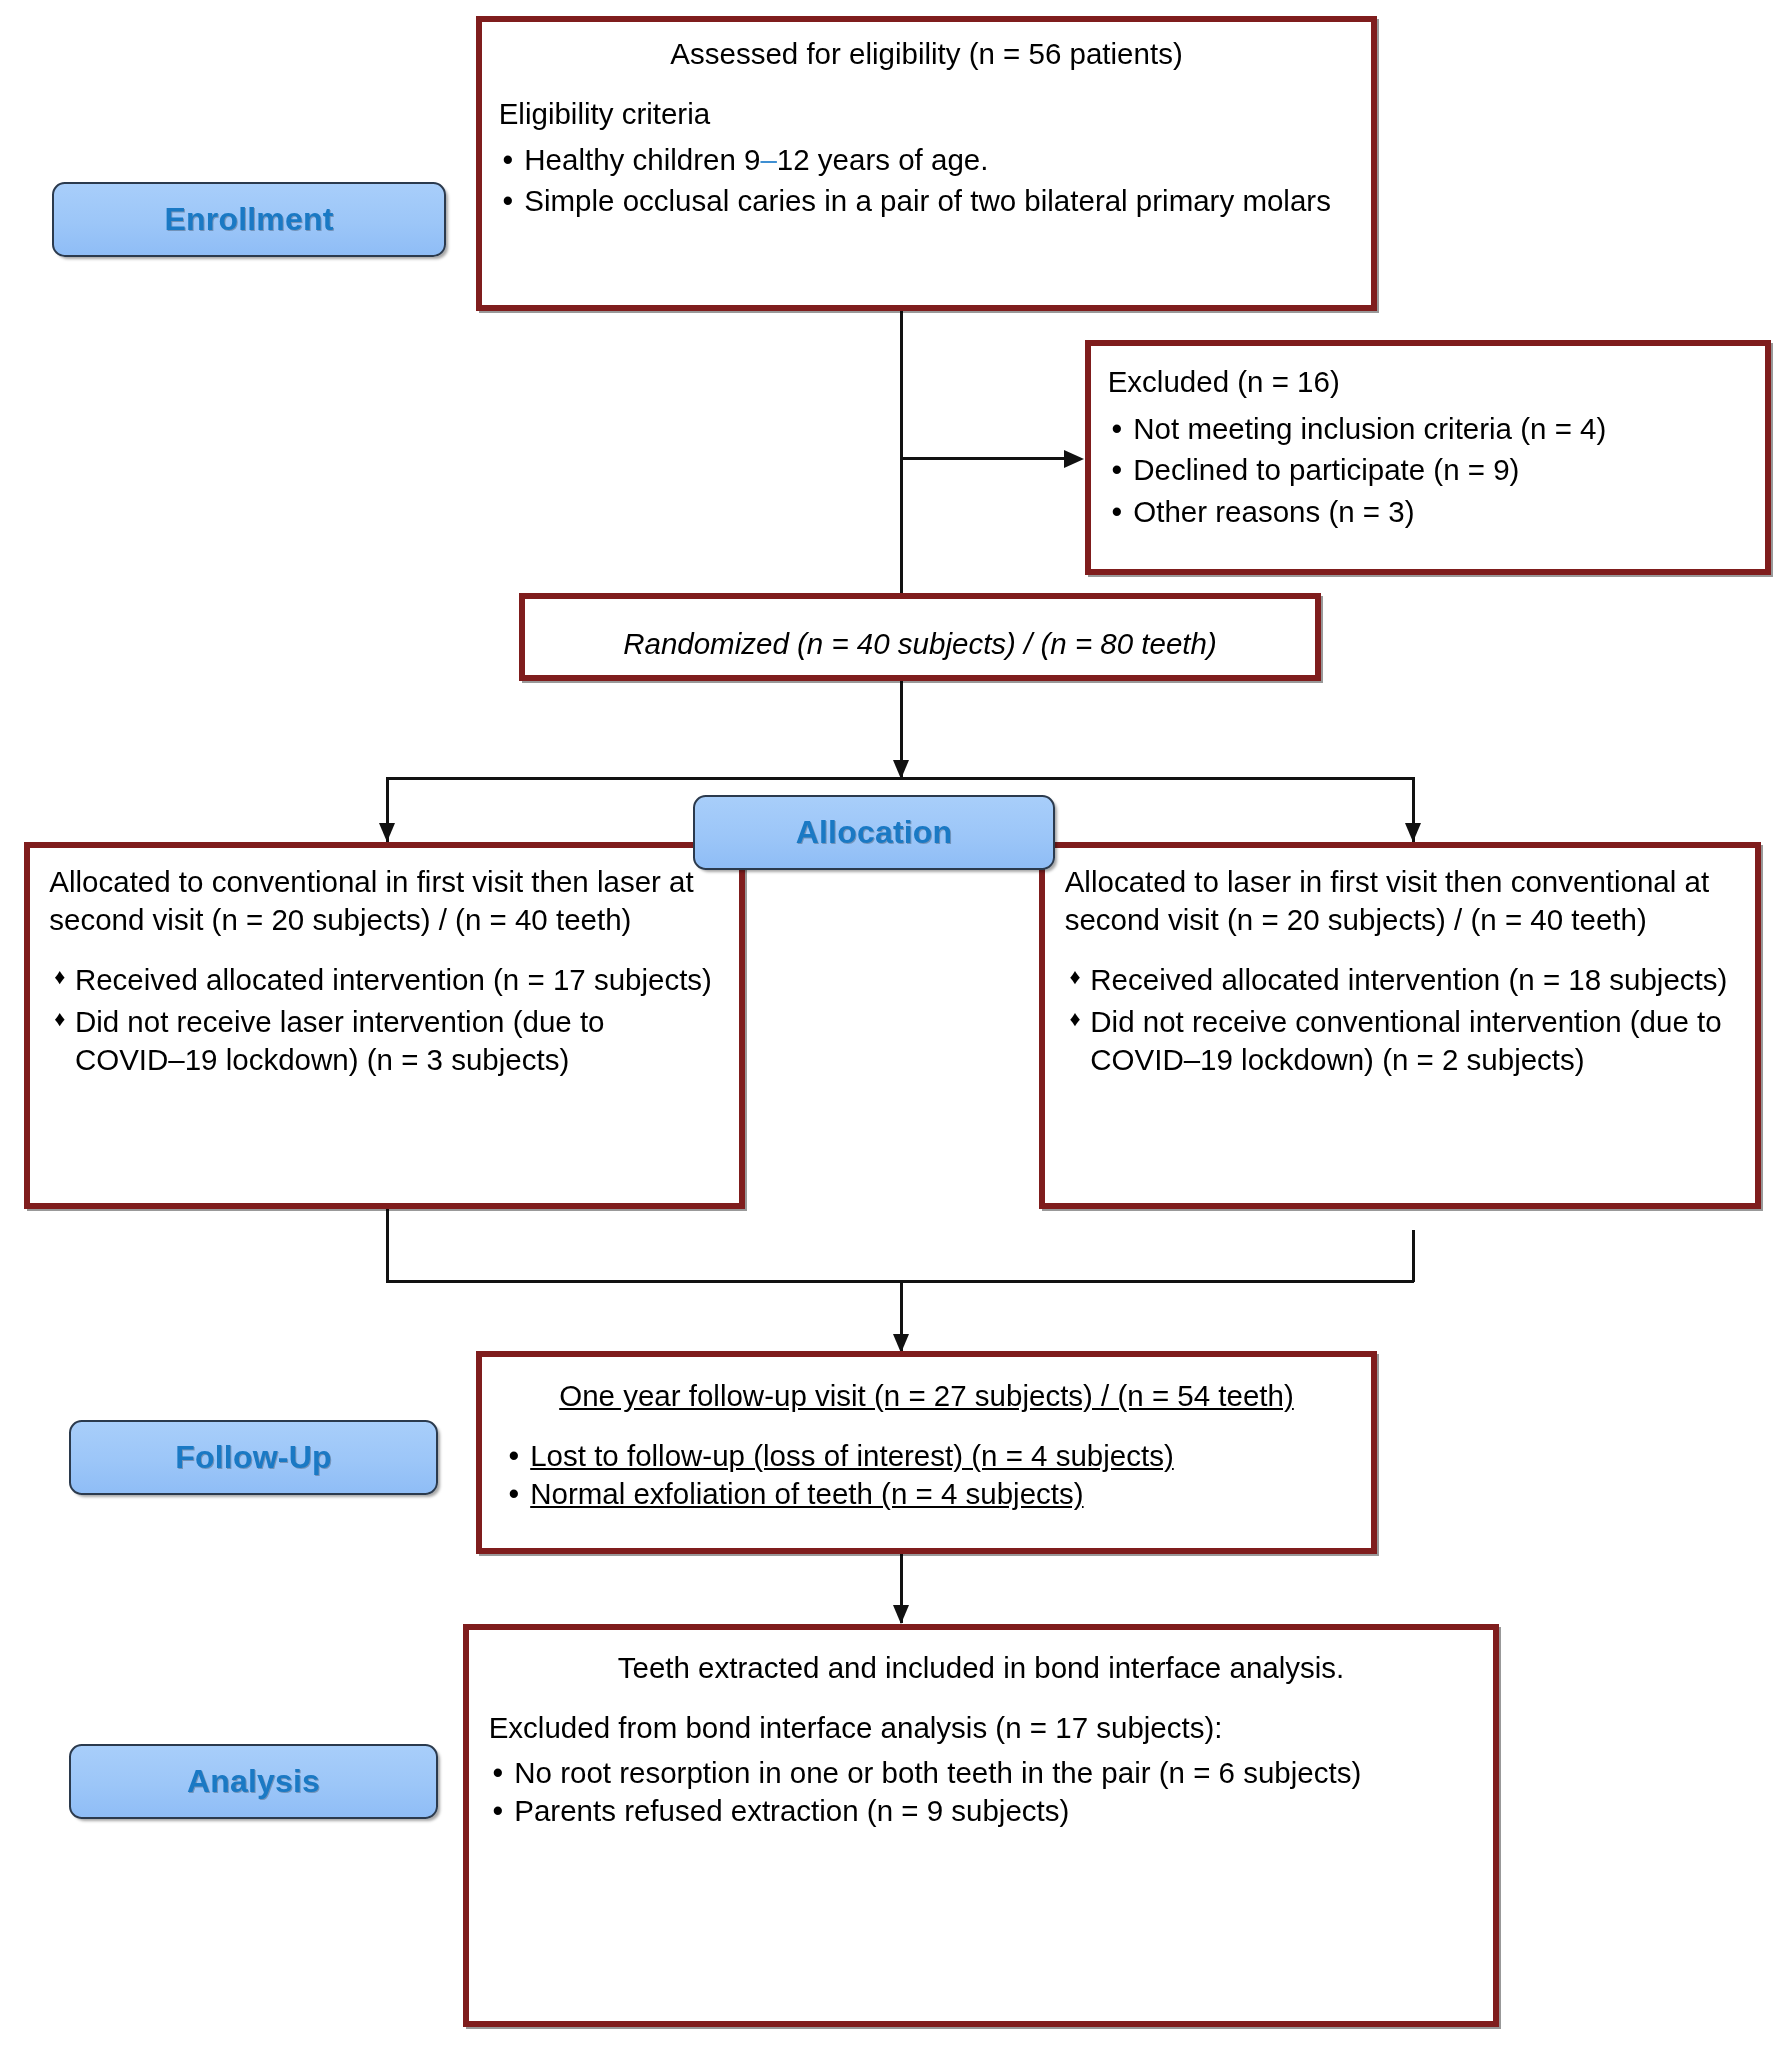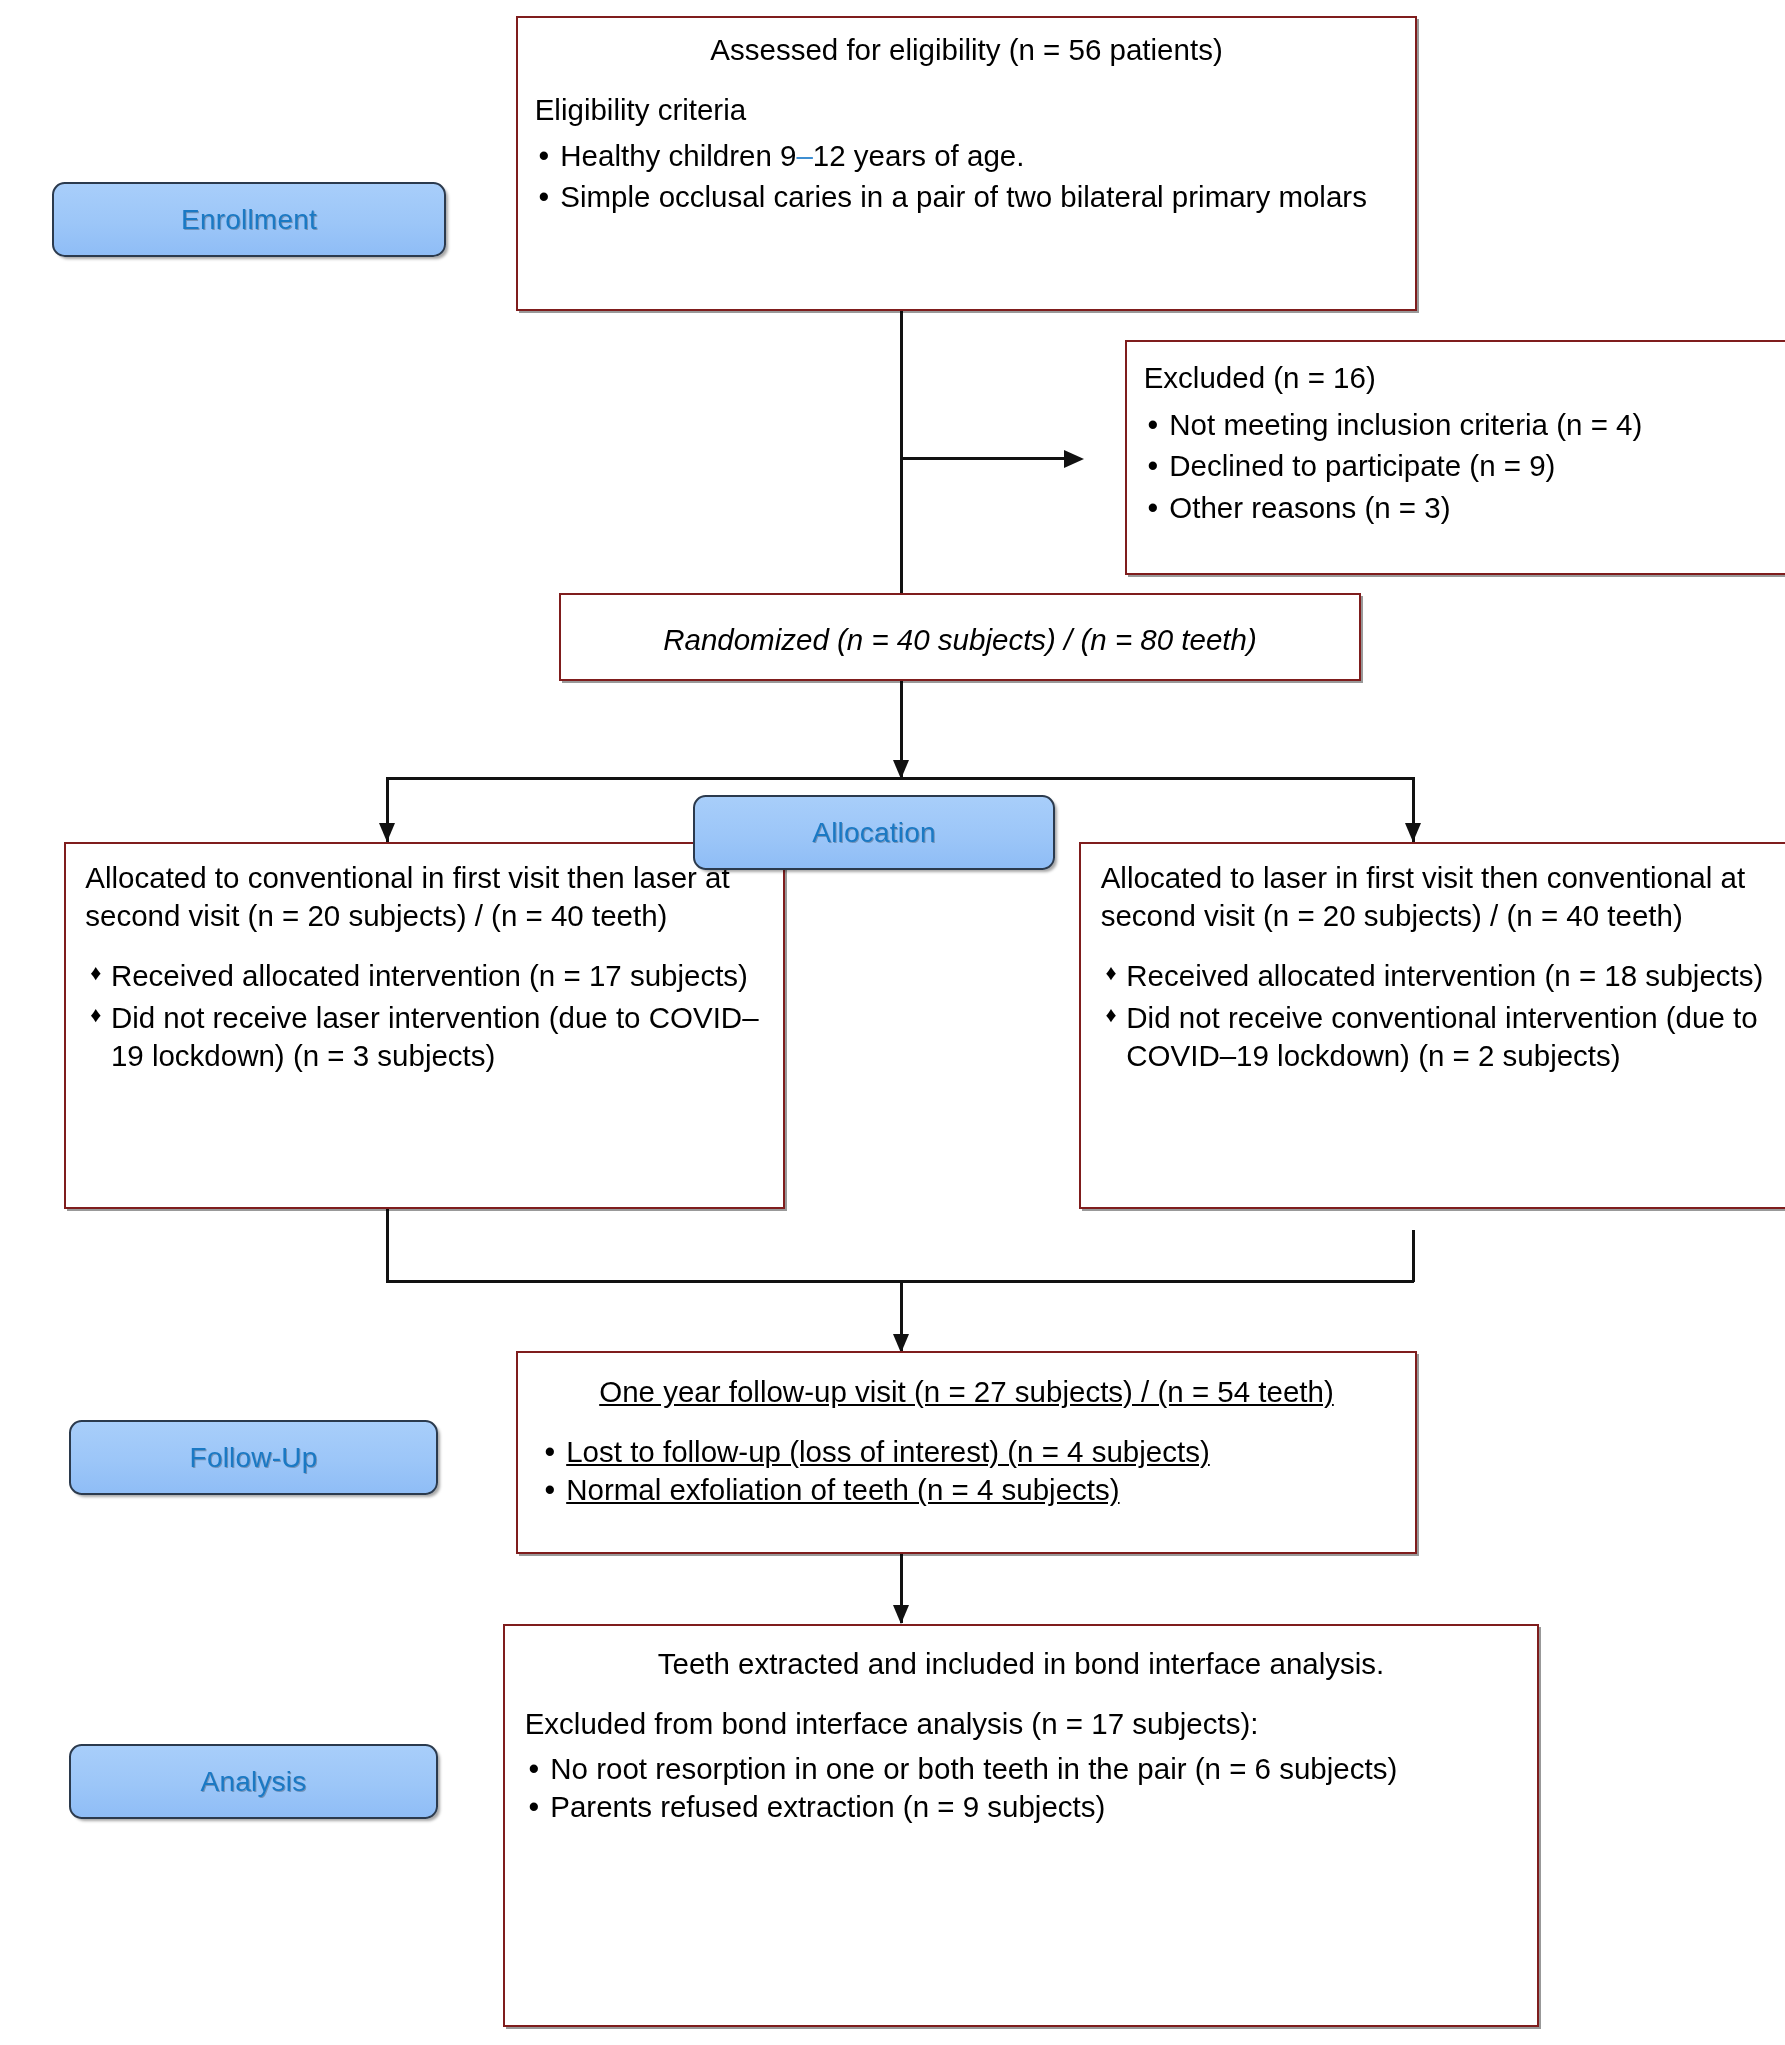--- a/index.html
+++ b/index.html
@@ -17,24 +17,23 @@
     height: 2046px;
     background: #ffffff;
     overflow: hidden;
   }
 
   
   .fbox {
     position: absolute;
     box-sizing: border-box;
     background: #ffffff;
-    border: 2px solid #7f1d1d;
+    border: 6px solid #7f1d1d;
     box-shadow: 2.5px 2.5px 0 -0.5px rgba(0,0,0,0.40);
     z-index: 3;
-    margin-left: 40px;
   }
   .fbox .inner {
     padding: 12.8px 16.7px;
     font-size: 29.5px;
     line-height: 1.30;
     color: #000000;
   }
 
   .ctr { text-align: center; }
 
@@ -77,22 +76,22 @@
     background: linear-gradient(to bottom, #a8cefa 0%, #9cc6f8 55%, #8fbdf6 100%);
     border: 2.5px solid #2b3a4d;
     border-radius: 12.8px;
     box-shadow: 3px 3px 3px -1px rgba(0,0,0,0.35);
     display: flex;
     align-items: center;
     justify-content: center;
     z-index: 6;
   }
   .pill span {
-    font-size: 28px;
-    font-weight: normal;
+    font-size: 32px;
+    font-weight: bold;
     color: #1a79c4;
     letter-spacing: 0.2px;
     text-shadow: 1px 1px 0.5px rgba(0,0,0,0.25);
   }
 
   
   .vline, .hline {
     position: absolute;
     background: #111111;
     z-index: 1;

